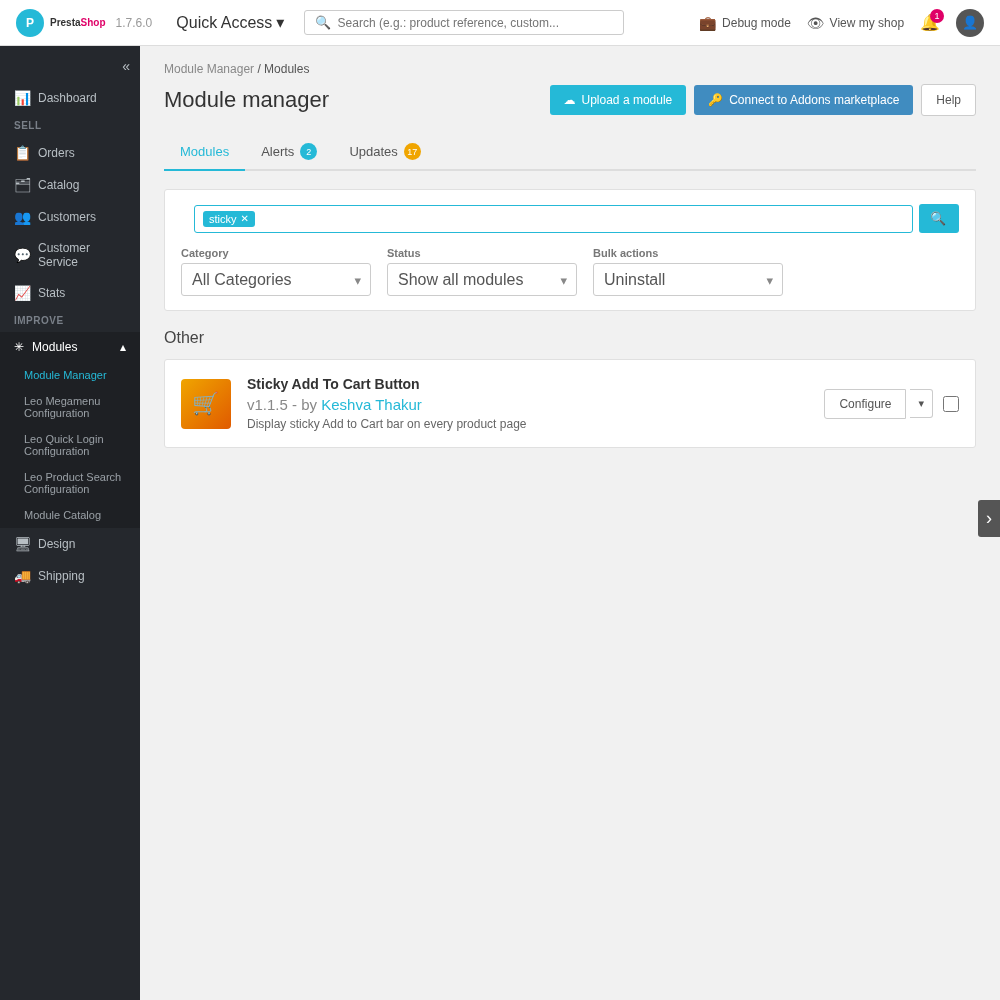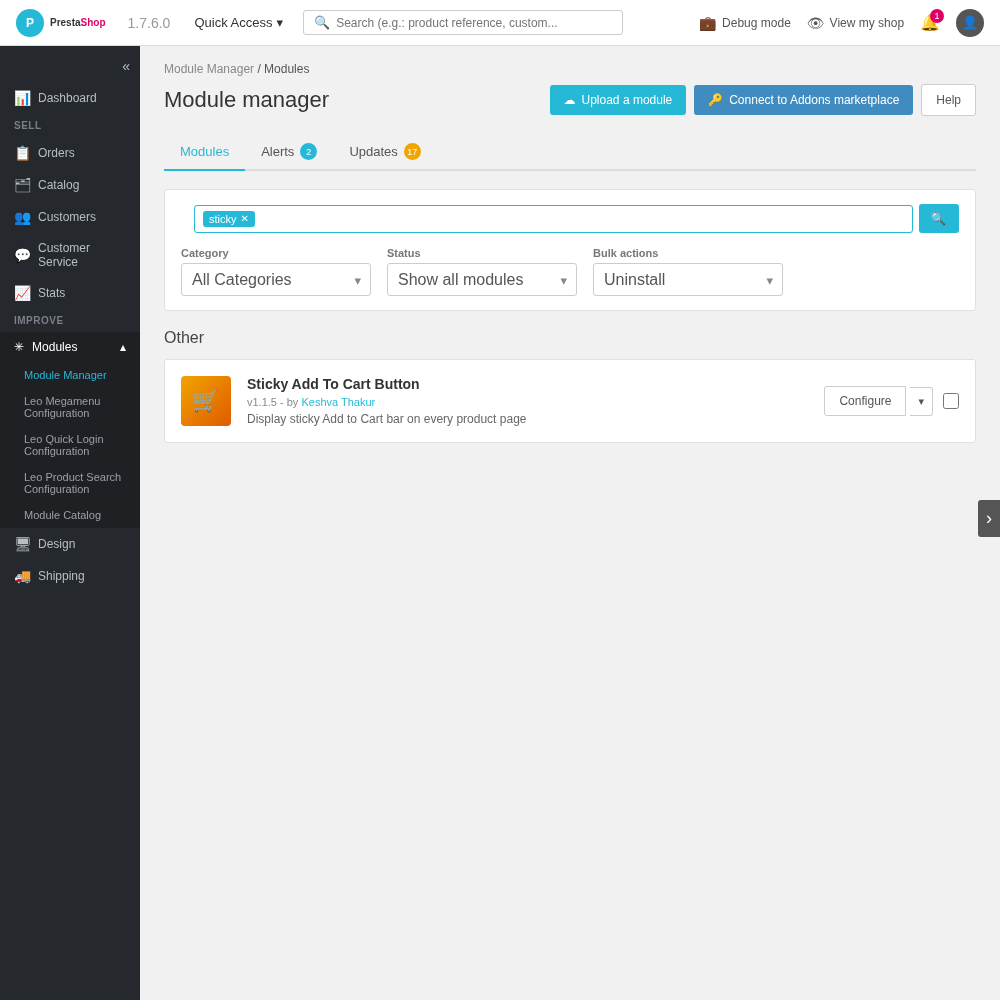--- a/index.html
+++ b/index.html
@@ -26,25 +26,25 @@
     .logo-icon {
       width: 28px; height: 28px;
       background: #25b9d7;
       border-radius: 50%;
       display: flex; align-items: center; justify-content: center;
       color: white; font-weight: bold; font-size: 12px;
     }
     .logo-text { font-size: 10px; font-weight: 600; }
     .logo-text span.presta { color: #333; }
     .logo-text span.shop { color: #df0067; }
-    .version { font-size: 14px; color: #999; margin-left: 16px; }
+    .version { font-size: 12px; color: #999; margin-left: 4px; }
     .quick-access-btn {
       display: flex; align-items: center; gap: 4px;
       background: none; border: none; cursor: pointer;
-      font-size: 13px; color: #333; padding: 4px 8px;
+      font-size: 16px; color: #333; padding: 4px 8px;
       margin-right: 12px;
     }
     .topbar-search {
       flex: 1;
       max-width: 320px;
       display: flex;
       align-items: center;
       border: 1px solid #ccc;
       border-radius: 3px;
       padding: 4px 10px;
@@ -247,21 +247,21 @@
       display: flex; align-items: center; gap: 16px;
     }
     .module-thumb {
       width: 50px; height: 50px; border-radius: 4px; flex-shrink: 0;
       background: linear-gradient(135deg, #f0a500 0%, #e05a00 100%);
       display: flex; align-items: center; justify-content: center;
       font-size: 22px;
     }
     .module-info { flex: 1; }
     .module-name { font-size: 14px; font-weight: 600; color: #333; margin-bottom: 4px; }
-    .module-meta { font-size: 11px; color: #888; margin-bottom: 4px; }
+    .module-meta { font-size: 15px; color: #888; margin-bottom: 4px; }
     .module-meta .by { color: #888; }
     .module-meta .author { color: #25b9d7; }
     .module-desc { font-size: 12px; color: #666; }
     .module-actions {
       display: flex; align-items: center; gap: 4px;
     }
     .btn-configure {
       background: #fff; color: #555; border: 1px solid #ccc;
       padding: 7px 14px; border-radius: 3px 0 0 3px; font-size: 12px; cursor: pointer;
     }

